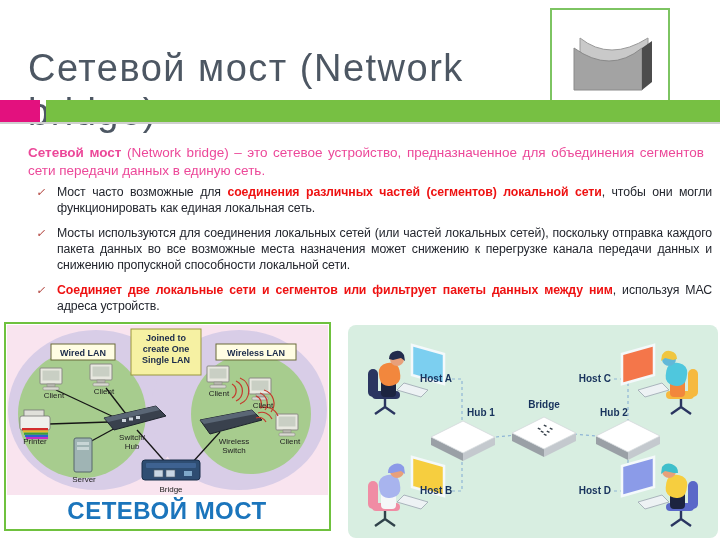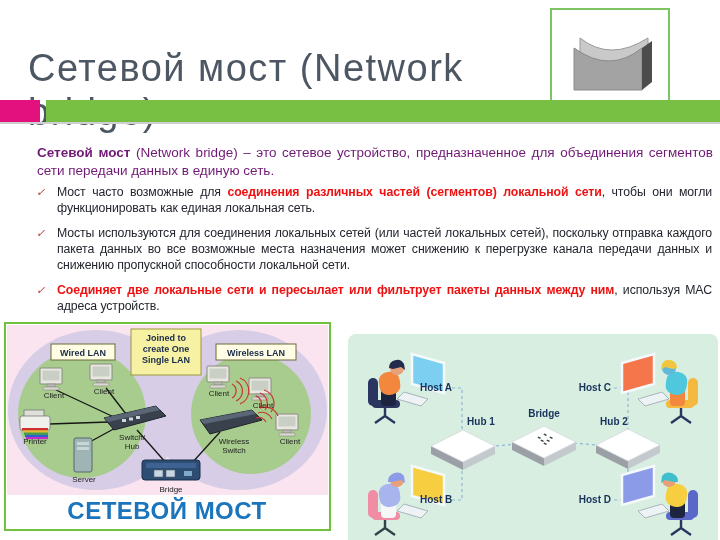--- a/index.html
+++ b/index.html
@@ -14,38 +14,38 @@
   }
   .clipart-box{
     position:absolute;left:550px;top:8px;width:116px;height:90px;
     border:2px solid #7dc462;background:#ffffff;
     display:flex;align-items:center;justify-content:center;
   }
   .bar-pink{position:absolute;left:0;top:100px;width:40px;height:22px;background:#e3117e;}
   .bar-green{position:absolute;left:46px;top:100px;width:674px;height:22px;background:#77c043;}
   .bar-shadow{position:absolute;left:0;top:122px;width:720px;height:2px;background:#cfcfcf;}
   .intro{
-    position:absolute;left:37px;top:130px;width:676px;
-    font-size:13.5px;line-height:1.38;color:#701a75;text-align:justify;
+    position:absolute;left:28px;top:130px;width:676px;
+    font-size:13.5px;line-height:1.38;color:#ec4899;text-align:justify;
   }
   .intro .b{font-weight:bold;}
   .bullets{position:absolute;left:36px;top:185px;width:676px;}
   .bullet{
     position:relative;padding-left:21px;margin-bottom:9px;
     font-size:12.3px;line-height:1.3;color:#23262e;text-align:justify;
     letter-spacing:-0.1px;
   }
   .bullet .mark{
     position:absolute;left:0;top:0;color:#b0413a;
     font-style:italic;font-size:11px;
   }
   .hl{color:#ee1111;font-weight:bold;}
   .hl.u{}
   .fig-left{position:absolute;left:4px;top:322px;width:327px;height:209px;}
-  .fig-right{position:absolute;left:348px;top:334px;width:370px;height:154px;}
+  .fig-right{position:absolute;left:348px;top:325px;width:370px;height:154px;}
   svg{display:block;}
   .svg-label{font-family:"Liberation Sans",sans-serif;}
 </style>
 </head>
 <body>
 
 <h1 class="slide-title">Сетевой мост (Network bridge)</h1>
 
 <div class="clipart-box">
   <svg width="100" height="78" viewBox="0 0 100 78">
@@ -62,21 +62,21 @@
 <p class="intro"><span class="b">Сетевой мост</span><span> (Network bridge)</span><span> – это сетевое устройство, предназначенное для объединения сегментов сети передачи данных в единую сеть.</span></p>
 
 <div class="bullets">
   <div class="bullet">
     <span class="mark">✓</span><span>Мост часто возможные для </span><span class="hl u">соединения различных частей (сегментов) локальной сети</span><span>, чтобы они могли функционировать как единая локальная сеть.</span>
   </div>
   <div class="bullet">
     <span class="mark">✓</span><span>Мосты используются для соединения локальных сетей (или частей локальных сетей), поскольку отправка каждого пакета данных во все возможные места назначения может снижению к перегрузке канала передачи данных и снижению пропускной способности локальной сети.</span>
   </div>
   <div class="bullet">
-    <span class="mark">✓</span><span class="hl">Соединяет две локальные сети и пересылает или фильтрует пакеты данных между ним</span><span>, используя МАС адреса устройств.</span>
+    <span class="mark">✓</span><span class="hl">Соединяет две локальные сети и сегментов или фильтрует пакеты данных между ним</span><span>, используя МАС адреса устройств.</span>
   </div>
 </div>
 
 <div class="fig-left">
 <svg viewBox="0 0 327 209" width="327" height="209">
   <rect x="1" y="1" width="325" height="207" fill="#ffffff" stroke="#6fc13e" stroke-width="2"></rect>
   <rect x="3" y="3" width="321" height="170" fill="#f9e4ef"></rect>
   <ellipse cx="92" cy="88" rx="88" ry="80" fill="#d8cde7"></ellipse>
   <ellipse cx="235" cy="88" rx="88" ry="80" fill="#d8cde7"></ellipse>
   <circle cx="78" cy="92" r="64" fill="#a7cc8e"></circle>

